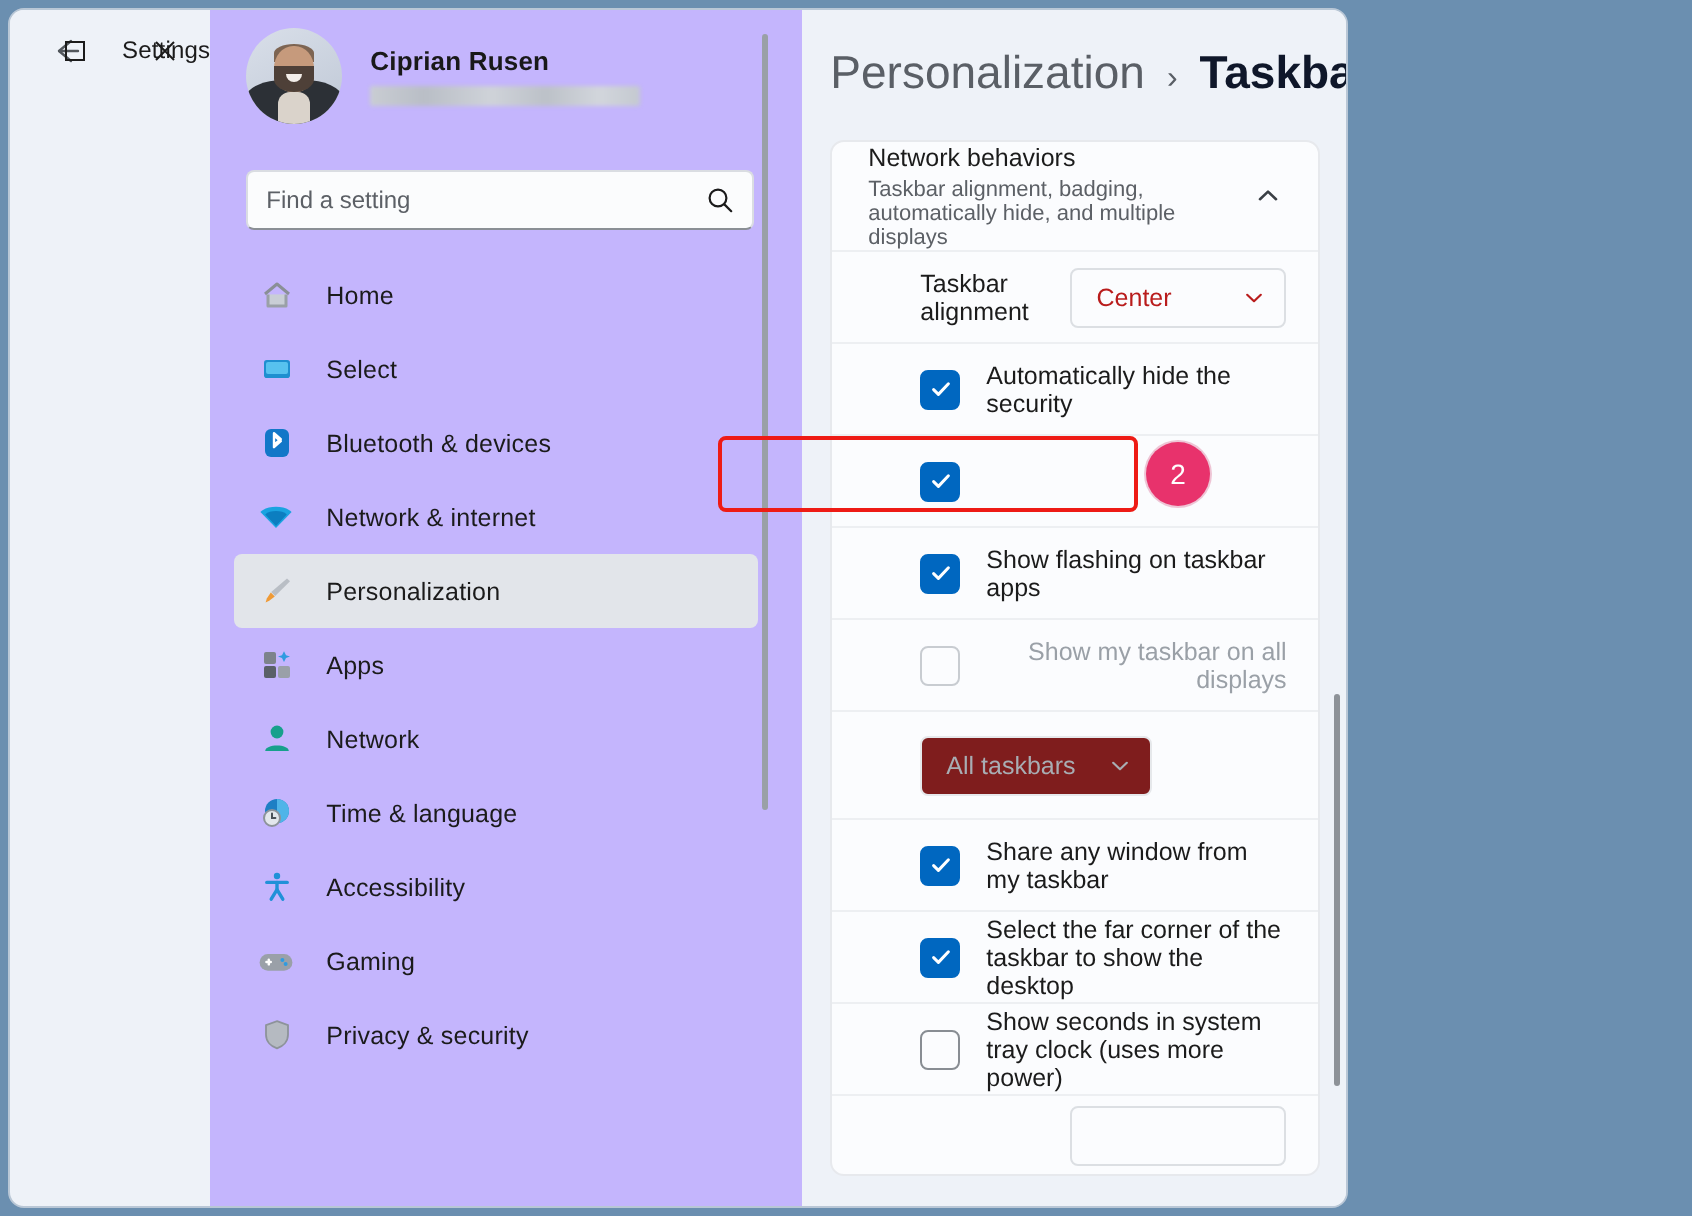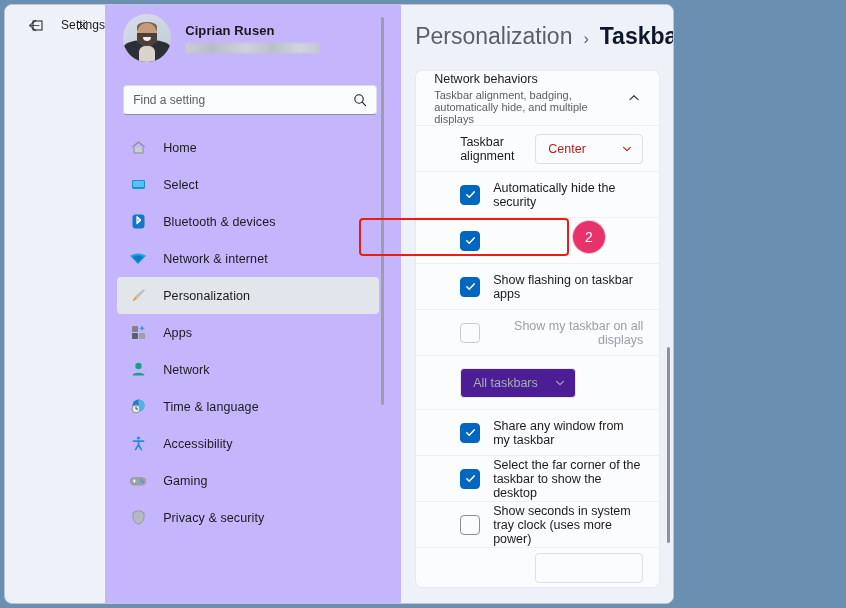--- a/index.html
+++ b/index.html
@@ -244,21 +244,21 @@
     height: 30px;
     min-width: 108px;
     padding: 0 9px 0 12px;
     background: #fbfcfe;
     border: 1px solid #dcdfe3;
     border-radius: 4px;
     display: flex; align-items: center; justify-content: space-between;
     font-size: 12.5px; color: #b91c1c;
     gap: 16px;
   }
-  .ddl.dim { color: #a8adb3; border-color: #e6e8eb; background: #4c1d95; }
+  .ddl.dim { color: #a8adb3; border-color: #e6e8eb; background: #7f1d1d; }
   .ddl .cv { color: inherit; display: flex; }
 
   
   .hl-rect {
     position: absolute;
     left: 354px; top: 213px;
     width: 210px; height: 38px;
     border: 2px solid #ee1b15;
     border-radius: 4px;
     pointer-events: none;

